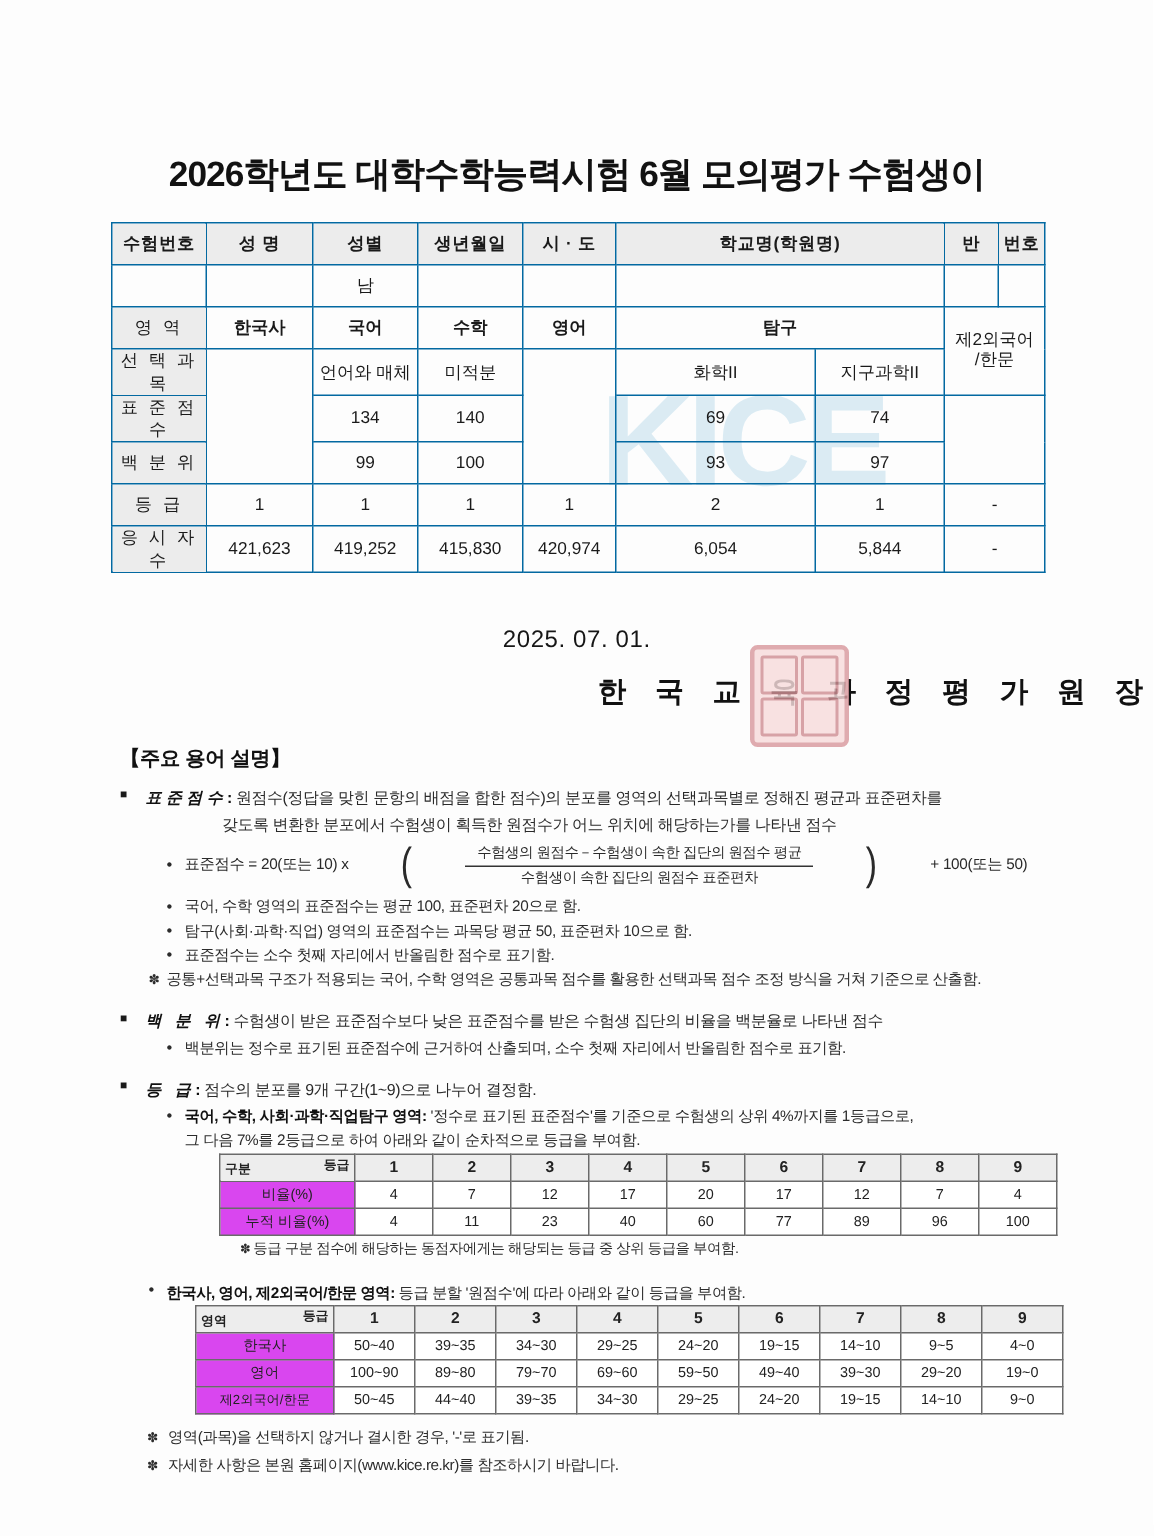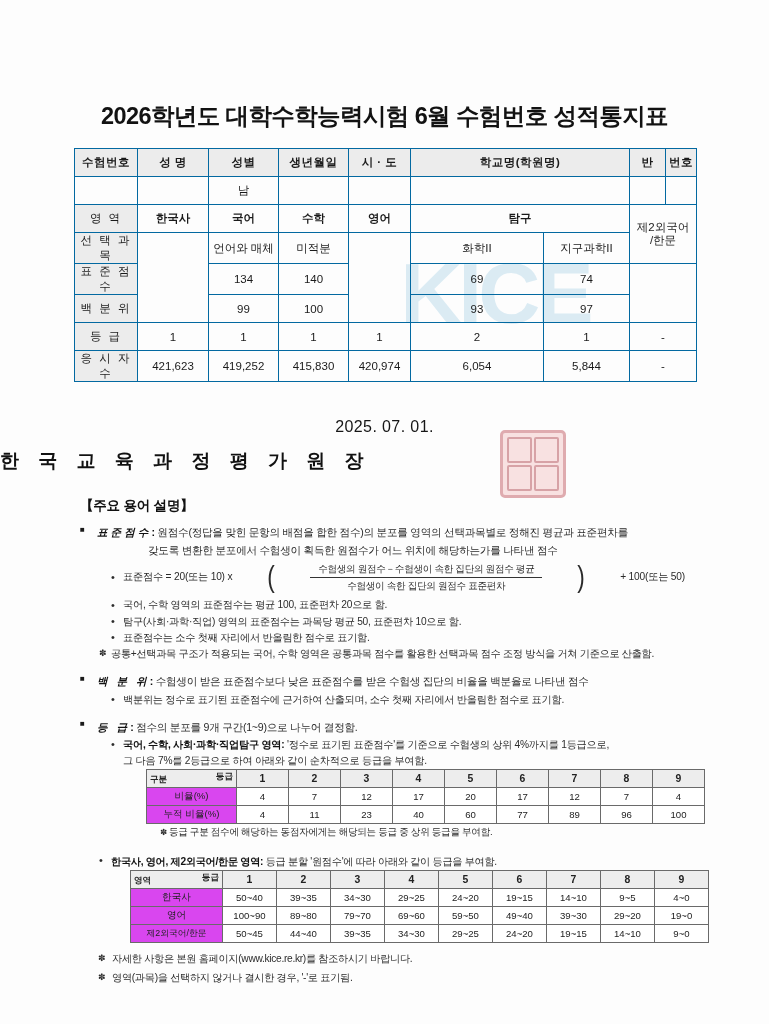--- a/index.html
+++ b/index.html
@@ -121,21 +121,21 @@
     font-weight: 500;
     letter-spacing: 0.4px;
     color: #161616;
     z-index: 3;
   }
   .sign-line {
     position: absolute;
     top: 448px;
     left: 0;
     width: 769px;
-    text-align: left;
+    text-align: right;
     font-size: 19px;
     font-weight: 700;
     letter-spacing: 7px;
     color: #111111;
     z-index: 3;
   }
   .seal {
     position: absolute;
     left: 500px;
     top: 430px;
@@ -386,21 +386,21 @@
 </style>
 </head>
 <body>
 
 <div class="page">
 
   <svg class="watermark" viewBox="0 0 330 180">
     <text class="wm-text" x="165" y="118" text-anchor="middle">KICE</text>
   </svg>
 
-  <div class="doc-title">2026학년도 대학수학능력시험 6월 수험번호 성적통지표</div>
+  <div class="doc-title">2026학년도 대학수학능력시험 6월 모의평가 수험생이</div>
 
   <div class="main-table-wrap">
     <table class="main">
       <colgroup>
         <col style="width:63px">
         <col style="width:71px">
         <col style="width:70px">
         <col style="width:70px">
         <col style="width:62px">
         <col style="width:133px">
@@ -679,17 +679,17 @@
           <td>24~20</td>
           <td>19~15</td>
           <td>14~10</td>
           <td>9~0</td>
         </tr>
       </tbody>
     </table>
   </div>
 
   <div class="footer-notes">
+    <div class="star-item">영역(과목)을 선택하지 않거나 결시한 경우, '-'로 표기됨.</div>
     <div class="star-item">자세한 사항은 본원 홈페이지(www.kice.re.kr)를 참조하시기 바랍니다.</div>
-    <div class="star-item">영역(과목)을 선택하지 않거나 결시한 경우, '-'로 표기됨.</div>
   </div>
 
 </div>
 
 </body></html>

